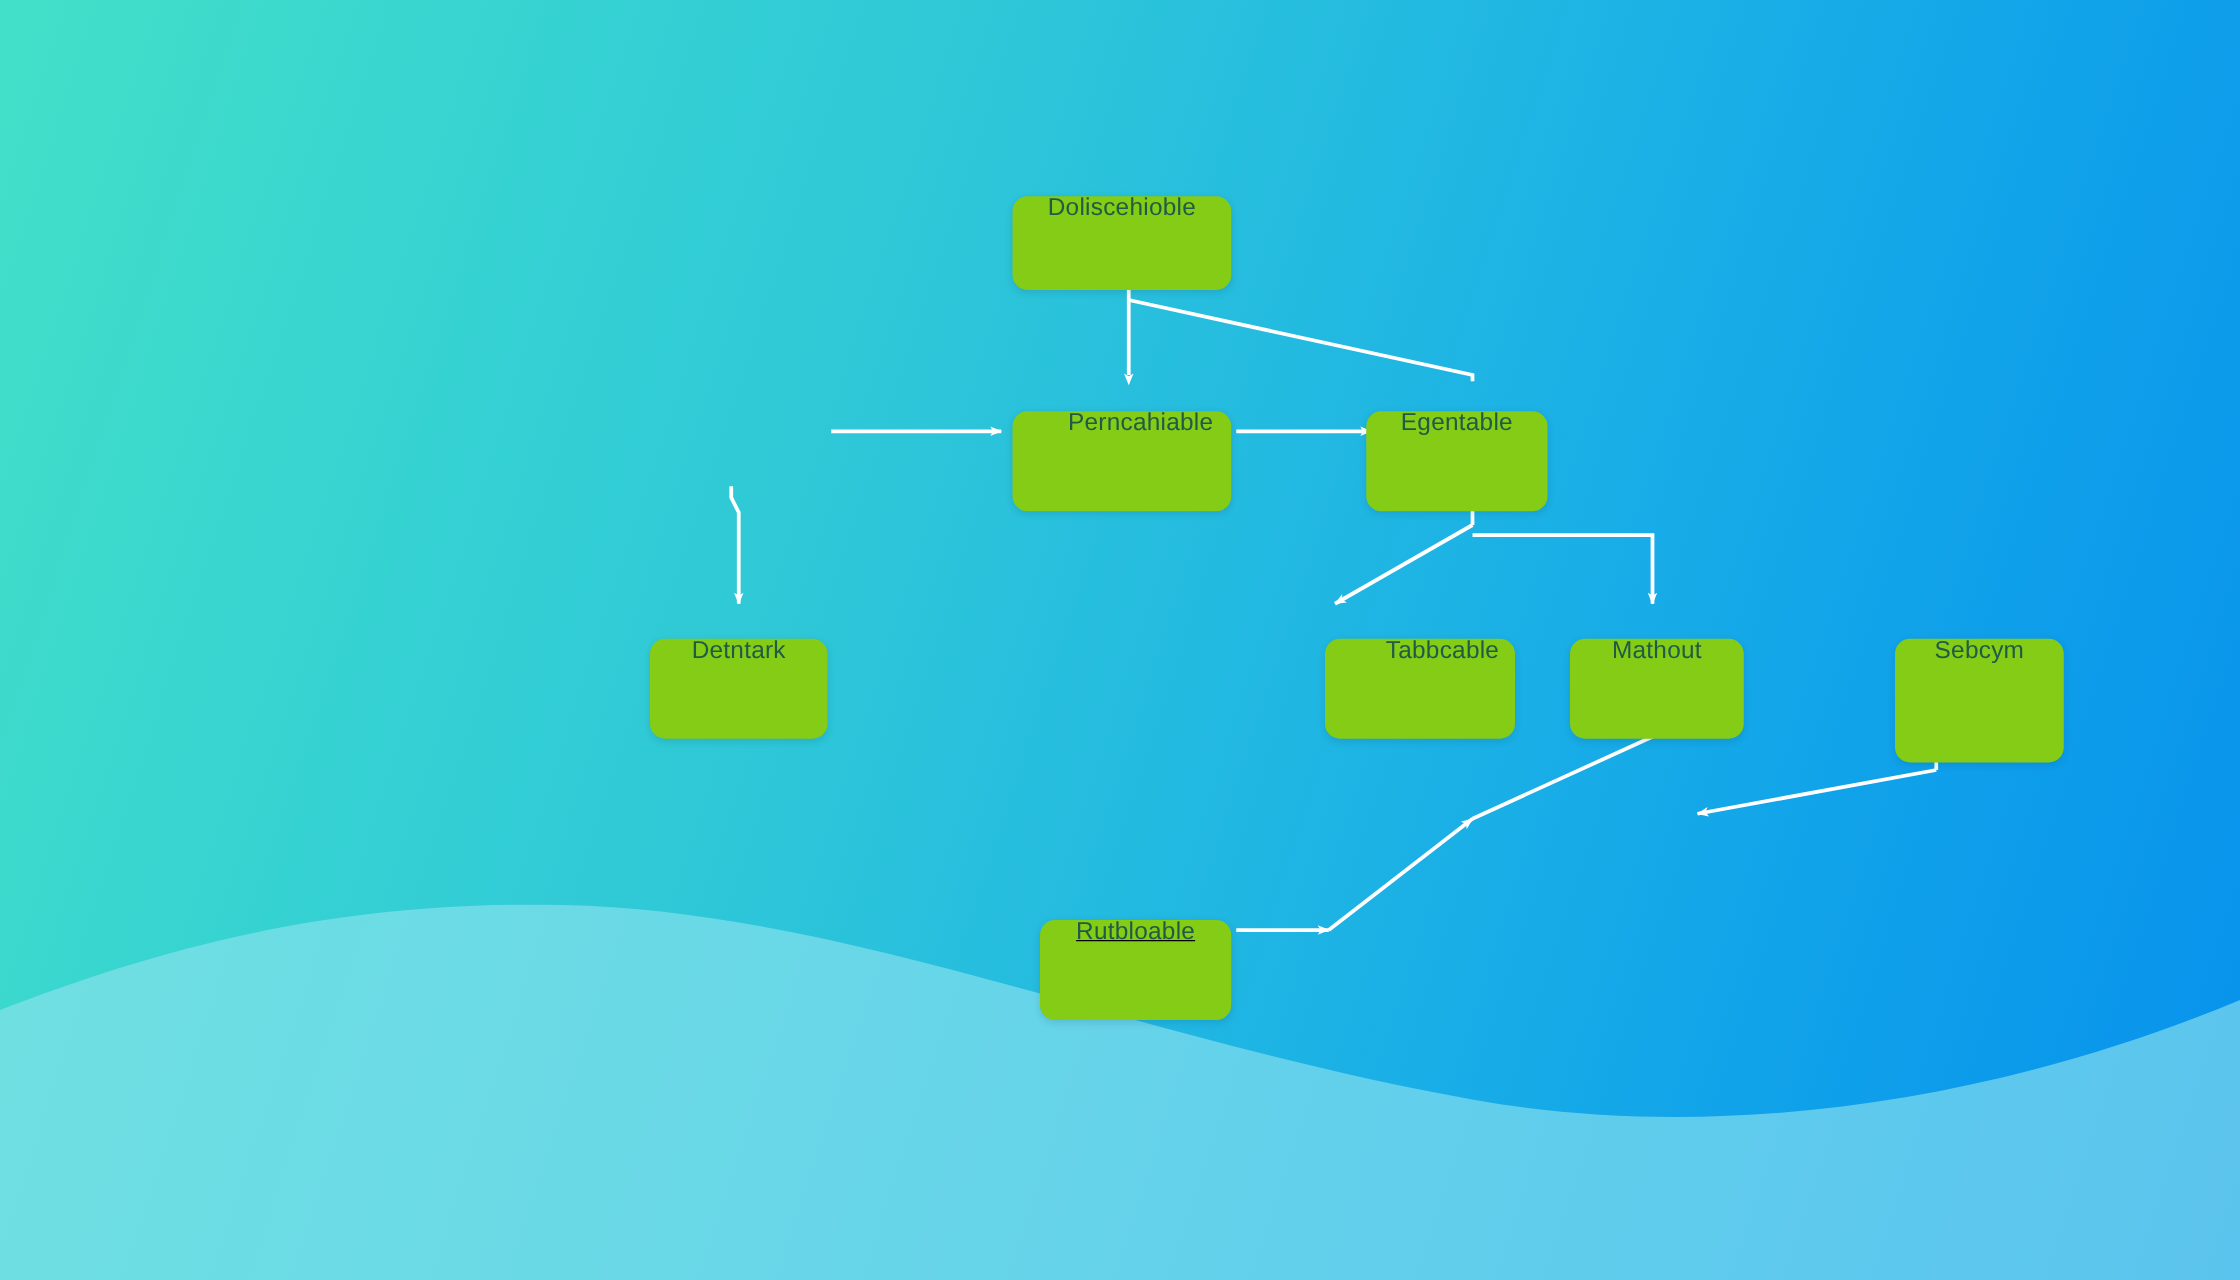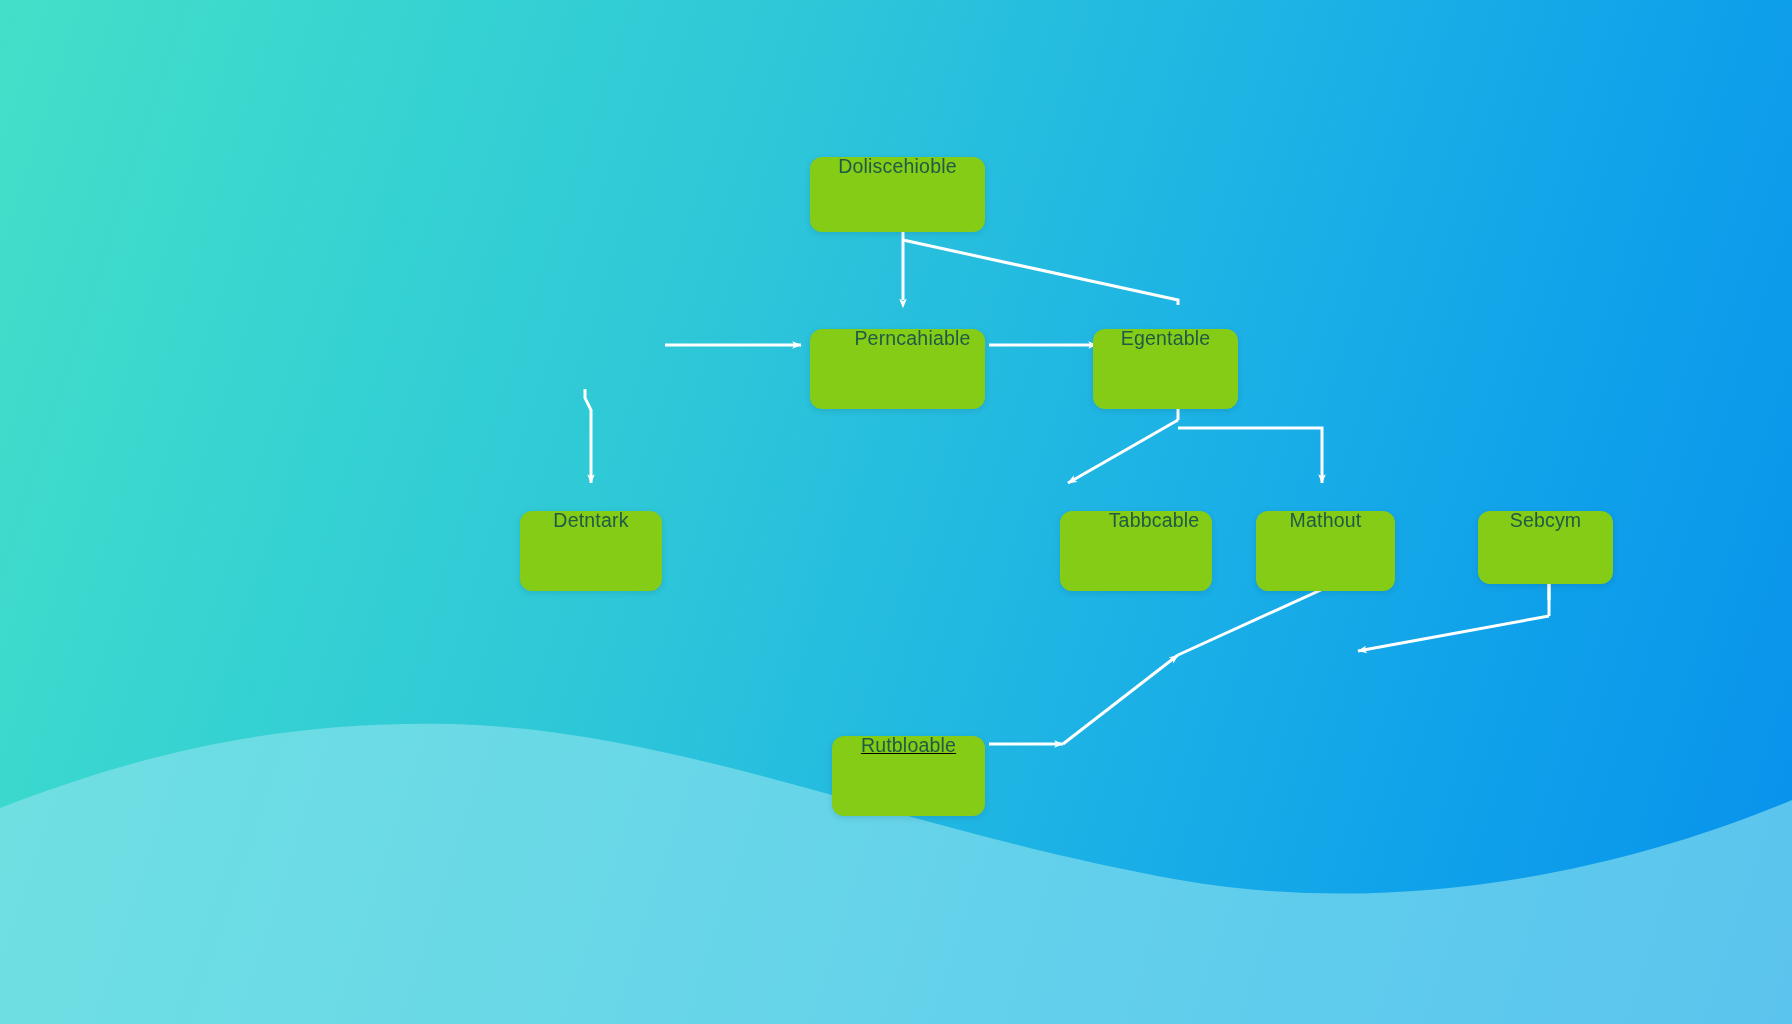--- a/index.html
+++ b/index.html
@@ -116,21 +116,21 @@
   </div>
 
   <div class="node" style="left:1060px;top:487px;width:152px;height:80px;padding-left:36px;">
     <span class="node-label">Tabbcable</span>
   </div>
 
   <div class="node" style="left:1256px;top:487px;width:139px;height:80px;">
     <span class="node-label">Mathout</span>
   </div>
 
-  <div class="node" style="left:1478px;top:487px;width:135px;height:73px;">
+  <div class="node" style="left:1516px;top:487px;width:135px;height:99px;">
     <span class="node-label">Sebcym</span>
   </div>
 
   <div class="node" style="left:832px;top:712px;width:153px;height:80px;text-decoration:underline;">
     <span class="node-label">Rutbloable</span>
   </div>
 
 </div>
 
 </body></html>

